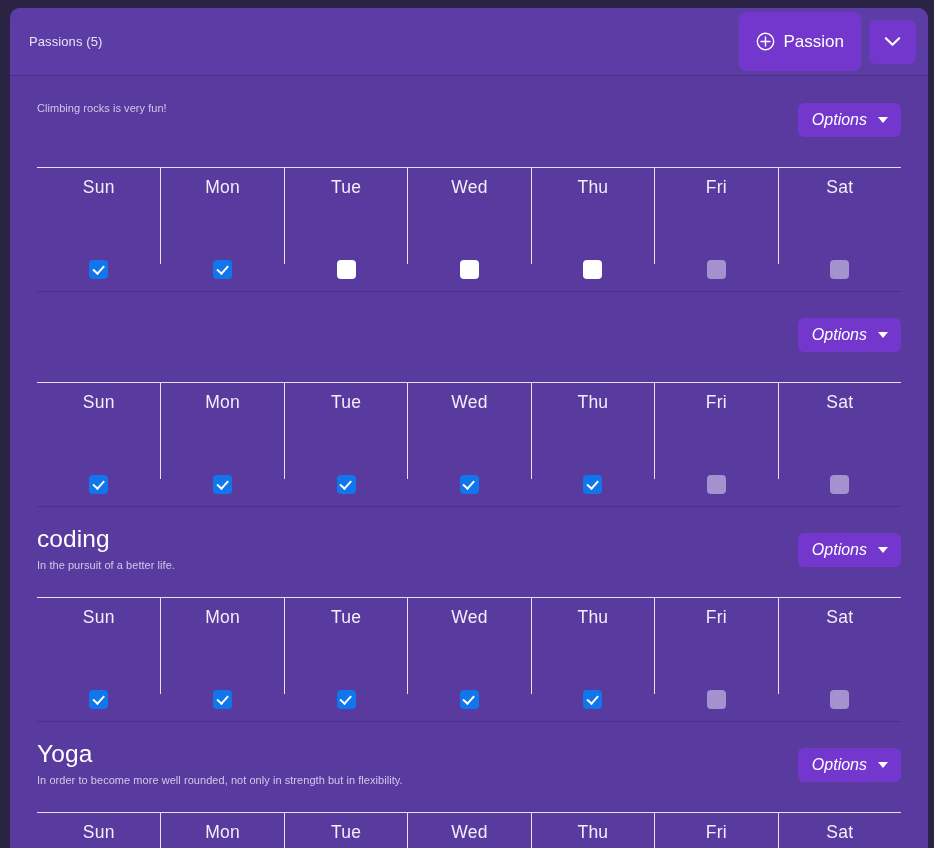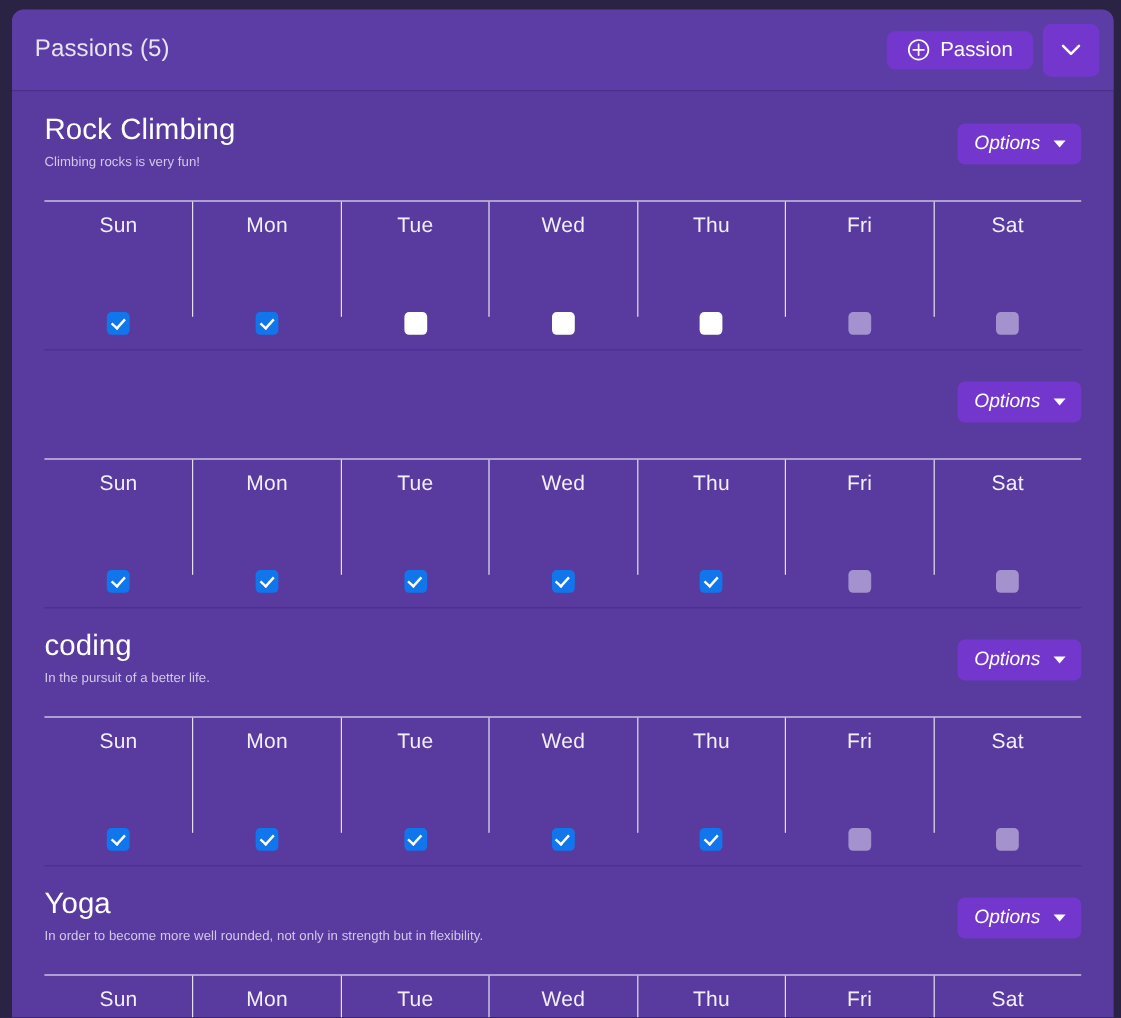--- a/index.html
+++ b/index.html
@@ -37,42 +37,42 @@
     height: 68px;
     background: #5c3da6;
     border-bottom: 1px solid #4a2f87;
     display: flex;
     align-items: center;
     padding: 0 12px 0 19px;
   }
 
   .card-title {
     color: #e9e2f5;
-    font-size: 20px;
+    font-size: 13px;
     letter-spacing: .1px;
     flex: 1 1 auto;
     white-space: nowrap;
   }
 
   .header-actions {
     display: flex;
     align-items: center;
     gap: 8px;
     flex: 0 0 auto;
   }
 
   .btn-add {
     display: inline-flex;
     align-items: center;
     gap: 9px;
     background: #7437cd;
     color: #ffffff;
     border: none;
     border-radius: 7px;
-    height: 32px;
+    height: 59px;
     padding: 0 17px;
     font-size: 17px;
     font-family: inherit;
     cursor: pointer;
     line-height: 1;
   }
 
   .plus-icon { width: 19px; height: 19px; display: block; flex: 0 0 auto; }
 
   .btn-caret {
@@ -233,21 +233,20 @@
             </svg>
           </span>
         </button>
       </div>
     </div>
 
     <div id="passion-list">
         <div class="passion">
           <div class="passion-head">
             <div class="passion-text">
-              <div class="passion-name">Rock Climbing</div>
               <div class="passion-desc">Climbing rocks is very fun!</div>
             </div>
             <button class="btn-options">
               <span>Options</span>
               <span class="caret-tri"></span>
             </button>
           </div>
           <div class="day-grid">
             <div class="day-col">
               <div class="day-label">Sun</div>

